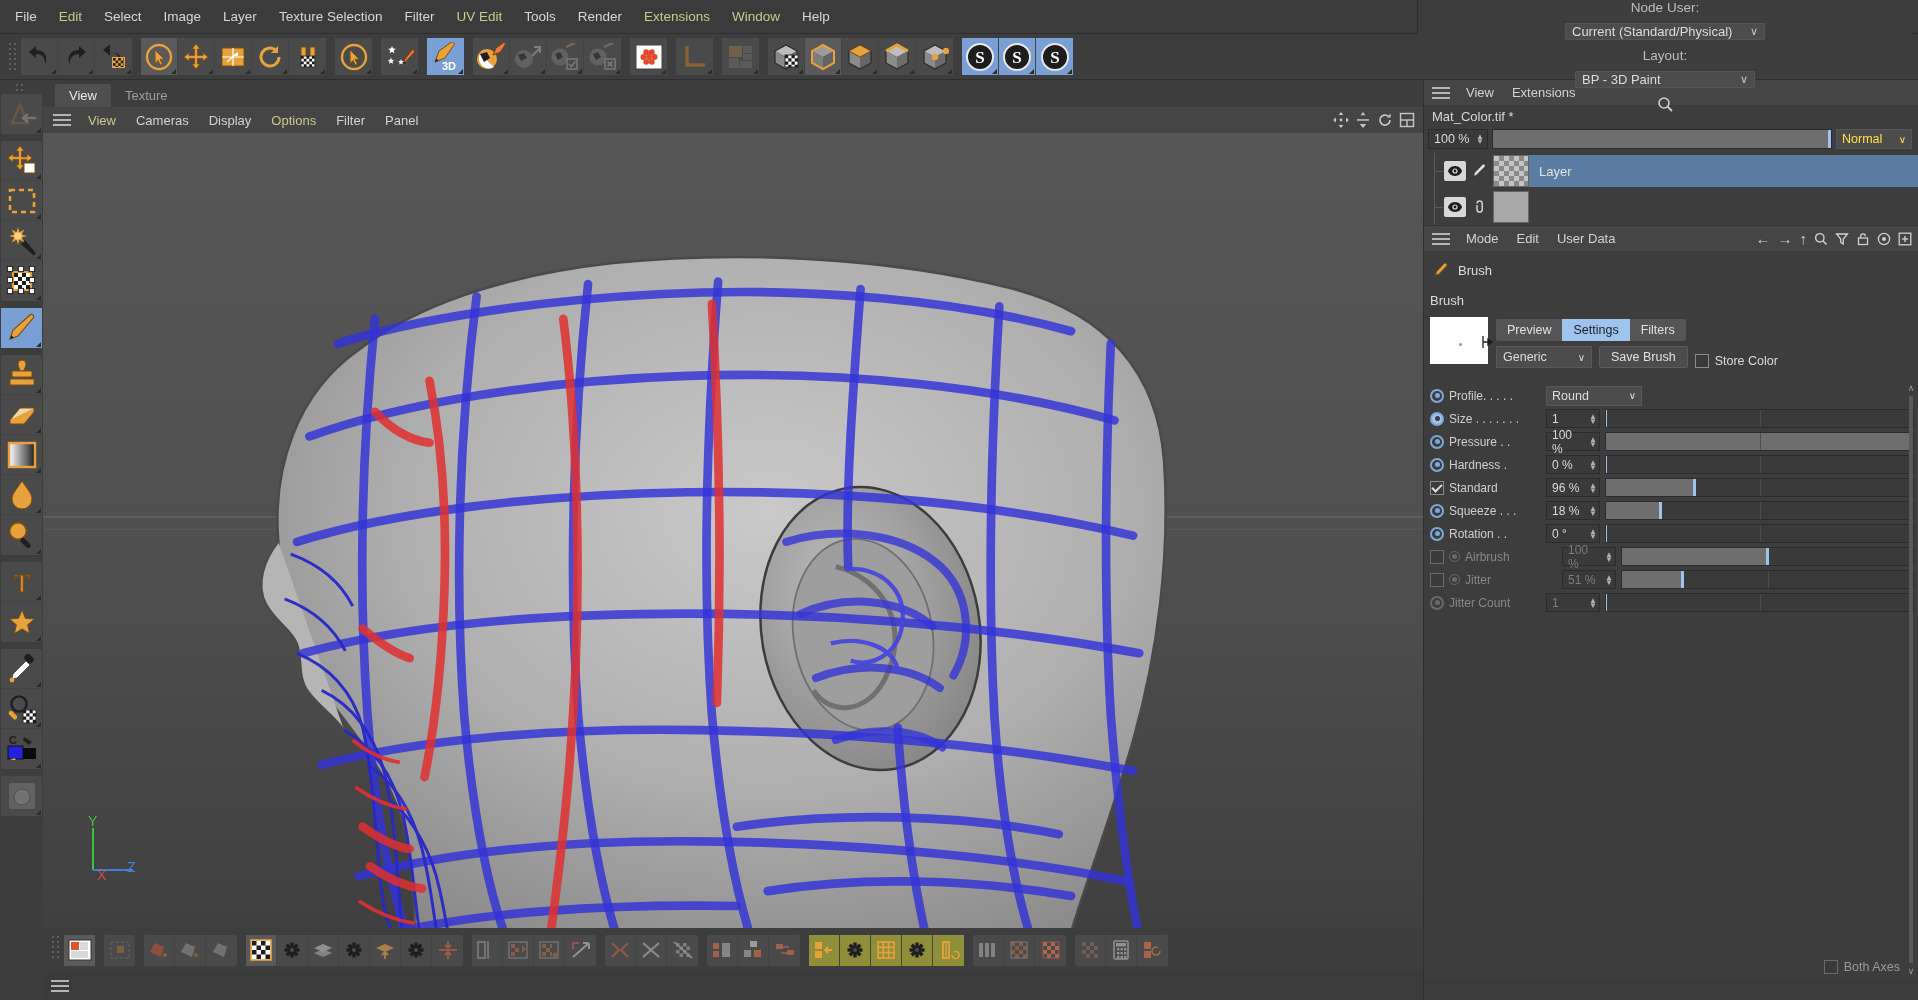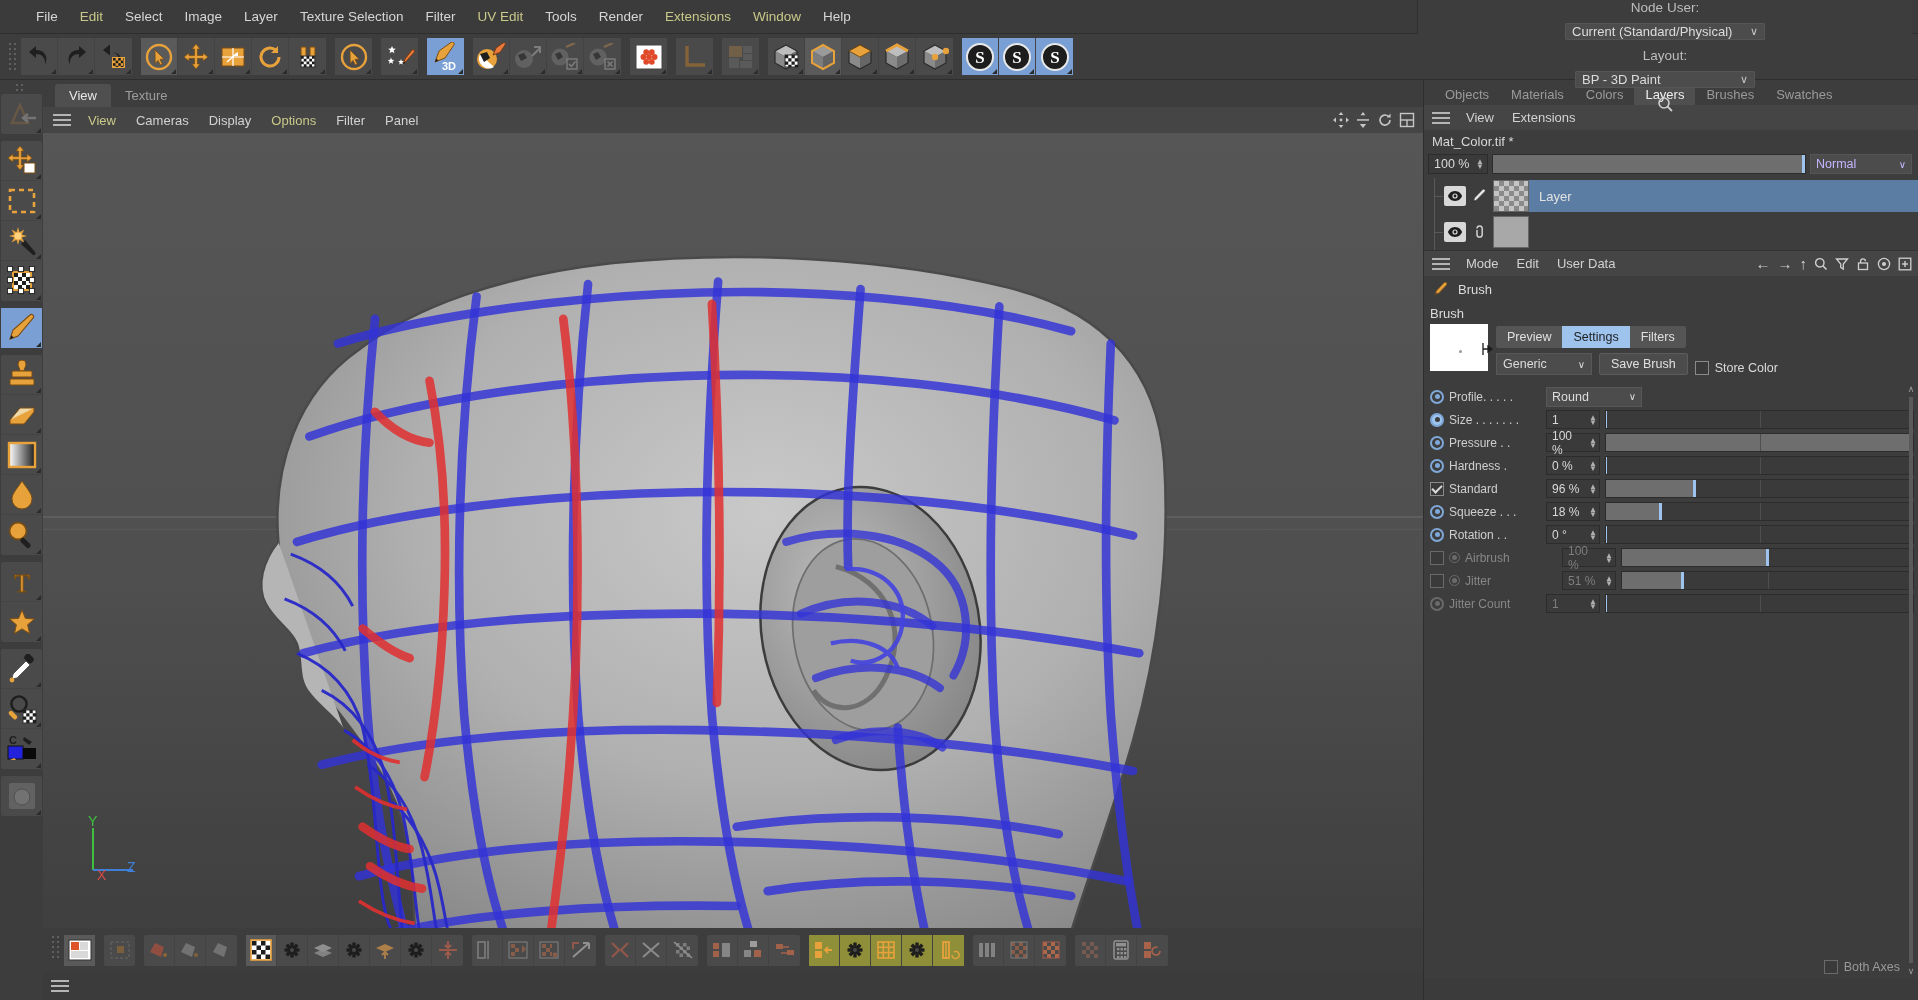--- a/index.html
+++ b/index.html
@@ -9,21 +9,21 @@
     font-family:"Liberation Sans", sans-serif;
     font-size:13px;
     color:#c8c8c8;
     -webkit-font-smoothing:antialiased;
   }
   .app { position:relative; width:1918px; height:1000px; display:flex; flex-direction:column; background:#3d3d3d; }
 
   
   .menubar {
     height:34px; background:#3b3b3b; display:flex; align-items:center;
-    padding-left:25px; flex:0 0 34px; position:relative;
+    padding-left:4px; flex:0 0 34px; position:relative;
     border-bottom:1px solid #2e2e2e;
   }
   .menubar .mi { padding:3px 11px; font-size:13.5px; color:#d6d6d6; cursor:default; white-space:nowrap;}
   .menubar .mi.accent { color:#c9c98a; }
   .menubar .right { position:absolute; right:6px; top:0; height:34px; display:flex; align-items:center; gap:8px;}
   .lbl { color:#bdbdbd; font-size:13.5px; }
   .dropdown {
     background:#4c4c4c; border:1px solid #555; height:22px; display:flex; align-items:center;
     padding:0 6px; color:#dcdcdc; font-size:13px; min-width:60px; position:relative; border-radius:1px;
   }
@@ -82,39 +82,39 @@
   .rtab.active { background:#4f4f4f; color:#efefef;}
   .rmenu { height:25px; display:flex; align-items:center; padding-left:8px; background:#454545; flex:0 0 25px; gap:0;}
   .rmenu .mi { padding:2px 9px; font-size:13px; color:#d2d2d2;}
   .rfilename { height:22px; display:flex; align-items:center; padding-left:8px; font-size:13px; color:#d8d8d8; background:#3d3d3d; flex:0 0 22px;}
 
   .opacityrow { height:24px; display:flex; align-items:center; padding:0 6px 0 4px; gap:4px; flex:0 0 24px;}
   .numbox { background:#3a3a3a; border:1px solid #2c2c2c; height:20px; display:flex; align-items:center; padding:0 3px 0 5px; color:#dadada; font-size:12.5px; min-width:56px;}
   .spin { margin-left:auto; display:flex; flex-direction:column; line-height:5px; font-size:8px; color:#b0b0b0; padding-left:4px;}
   .slider { flex:1 1 auto; height:20px; background:#6e6e6e; position:relative; border:1px solid #2c2c2c;}
   .slider .knob { position:absolute; top:0;bottom:0;width:3px;background:#9ec4ee;}
-  .blendsel { width:102px; background:#4c4c4c;border:1px solid #555;height:20px;display:flex;align-items:center;padding:0 5px;font-size:12.5px;color:#c4b5fd;justify-content:flex-end;}
+  .blendsel { width:76px; background:#4c4c4c;border:1px solid #555;height:20px;display:flex;align-items:center;padding:0 5px;font-size:12.5px;color:#fde047;justify-content:flex-end;}
 
   .layerlist { flex:0 0 auto; background:#3d3d3d; padding-top:2px;}
   .layerrow { height:36px; display:flex; align-items:center; position:relative; padding-left:10px;}
   .layerrow.selected .lname { background:#5b7da4; }
   .layerrow .tree { position:absolute; left:10px; top:0; bottom:0; width:10px; border-left:1px solid #5a5a5a;}
   .layerrow .tree:after{content:"";position:absolute;left:0;top:50%;width:8px;height:1px;background:#5a5a5a;}
   .eyebtn { width:22px;height:20px;background:#d8d8d8;border-radius:2px;display:flex;align-items:center;justify-content:center;margin-left:10px;flex:0 0 22px;}
   .mini { width:20px;height:20px;display:flex;align-items:center;justify-content:center;margin-left:3px;flex:0 0 20px;}
   .thumb { width:36px;height:32px;margin-left:4px;flex:0 0 36px; border:1px solid #666;}
   .checker {
     background-image:
       linear-gradient(45deg,#8a8a8a 25%,transparent 25%,transparent 75%,#8a8a8a 75%),
       linear-gradient(45deg,#8a8a8a 25%,transparent 25%,transparent 75%,#8a8a8a 75%);
     background-size:10px 10px; background-position:0 0,5px 5px; background-color:#c4c4c4;
   }
   .lname { flex:1 1 auto; height:32px; display:flex; align-items:center; padding-left:10px; font-size:13px; color:#e2e2e2;}
 
-  .attrpanel { flex:1 1 auto; display:flex; flex-direction:column; min-height:0; background:#3d3d3d; border-top:1px solid #333;}
+  .attrpanel { flex:1 1 auto; display:flex; flex-direction:column; min-height:0; background:#3d3d3d; border-top:1px solid #333;gap:6px;}
   .amenu { height:25px; display:flex; align-items:center; padding-left:8px; background:#454545; flex:0 0 25px; position:relative;}
   .amenu .mi { padding:2px 9px; font-size:13px; color:#d2d2d2;}
   .amenu .aicons { position:absolute; right:6px; display:flex; gap:7px; align-items:center; color:#cfcfcf;}
   .aobj { height:26px; display:flex; align-items:center; gap:8px; padding-left:8px; font-size:13px; color:#dcdcdc; flex:0 0 26px;}
   .asec { height:22px; display:flex; align-items:center; padding-left:6px; font-size:13px; color:#dcdcdc; flex:0 0 22px;}
 
   .brushhead { display:flex; padding:0 0 0 6px; gap:8px; align-items:flex-start; flex:0 0 auto; height:58px;}
   .brushprev { width:58px;height:47px;background:#ffffff; position:relative;}
   .brushprev .dot { position:absolute; left:50%; top:56%; width:3px;height:3px;background:#999; border-radius:50%;}
   .btabs { display:flex; background:#555; border-radius:2px; height:22px; margin-bottom:5px; width:fit-content;}
@@ -1336,30 +1336,20 @@
       <div class="statusbar">
         <div class="hamb">
             <i></i>
             <i></i>
             <i></i>
           </div>
       </div>
     </div>
 
     <div class="right">
-      <div class="rtabs">
-        <div id="right-tabs" style="display:flex;align-items:flex-end;">
-            <div class="rtab">Objects</div>
-            <div class="rtab">Materials</div>
-            <div class="rtab">Colors</div>
-            <div class="rtab active">Layers</div>
-            <div class="rtab">Brushes</div>
-            <div class="rtab">Swatches</div>
-          </div>
-      </div>
       <div class="rmenu">
         <div class="hamb">
             <i></i>
             <i></i>
             <i></i>
           </div>
         <div id="right-menu" style="display:flex;align-items:center;">
             <div class="mi">View</div>
             <div class="mi">Extensions</div>
           </div>

